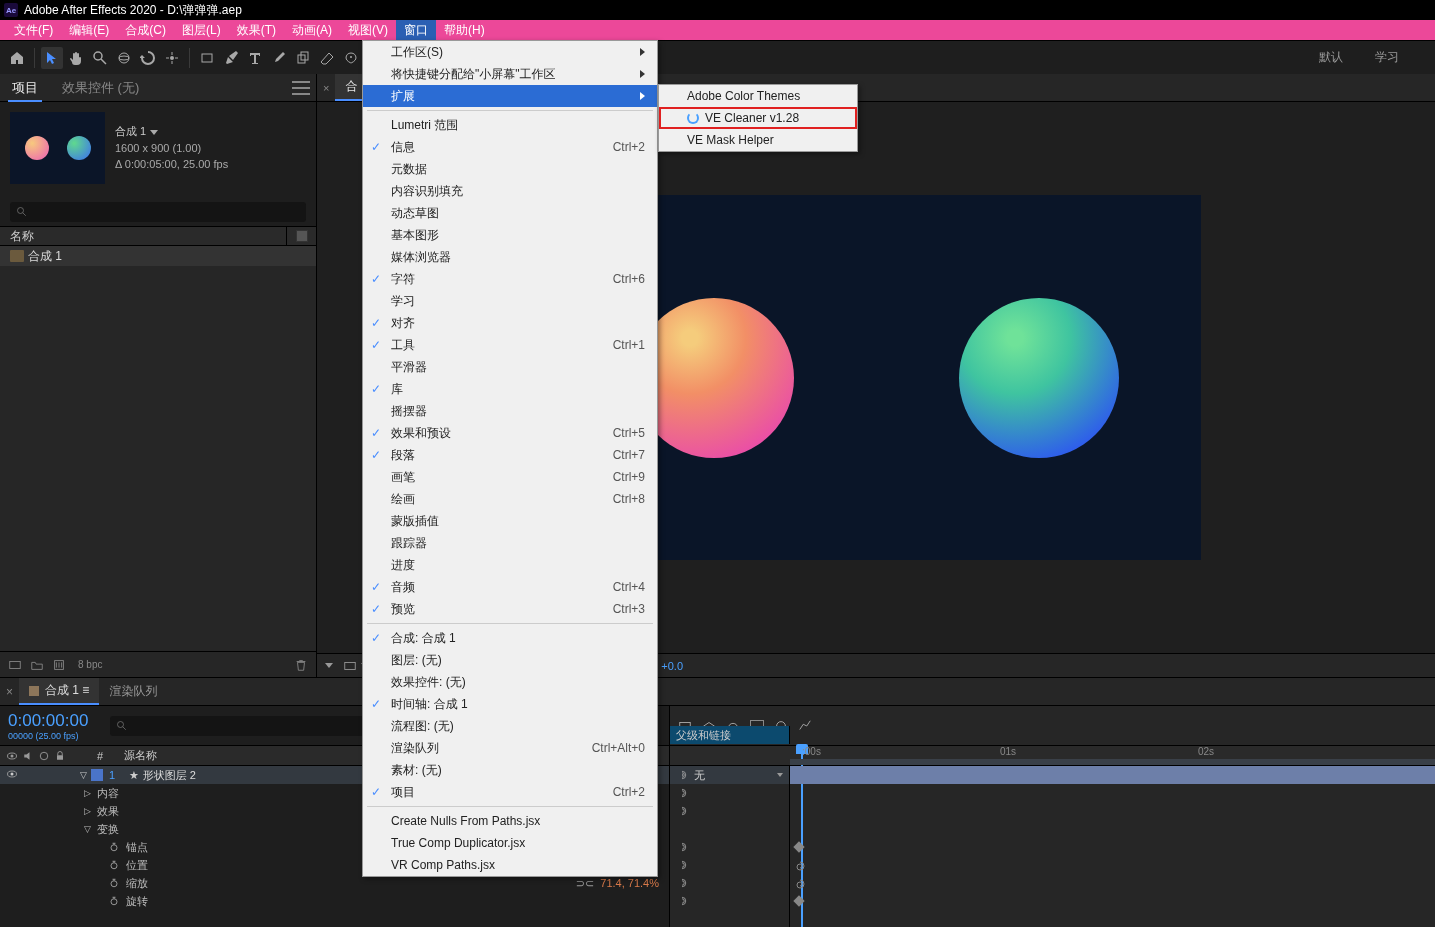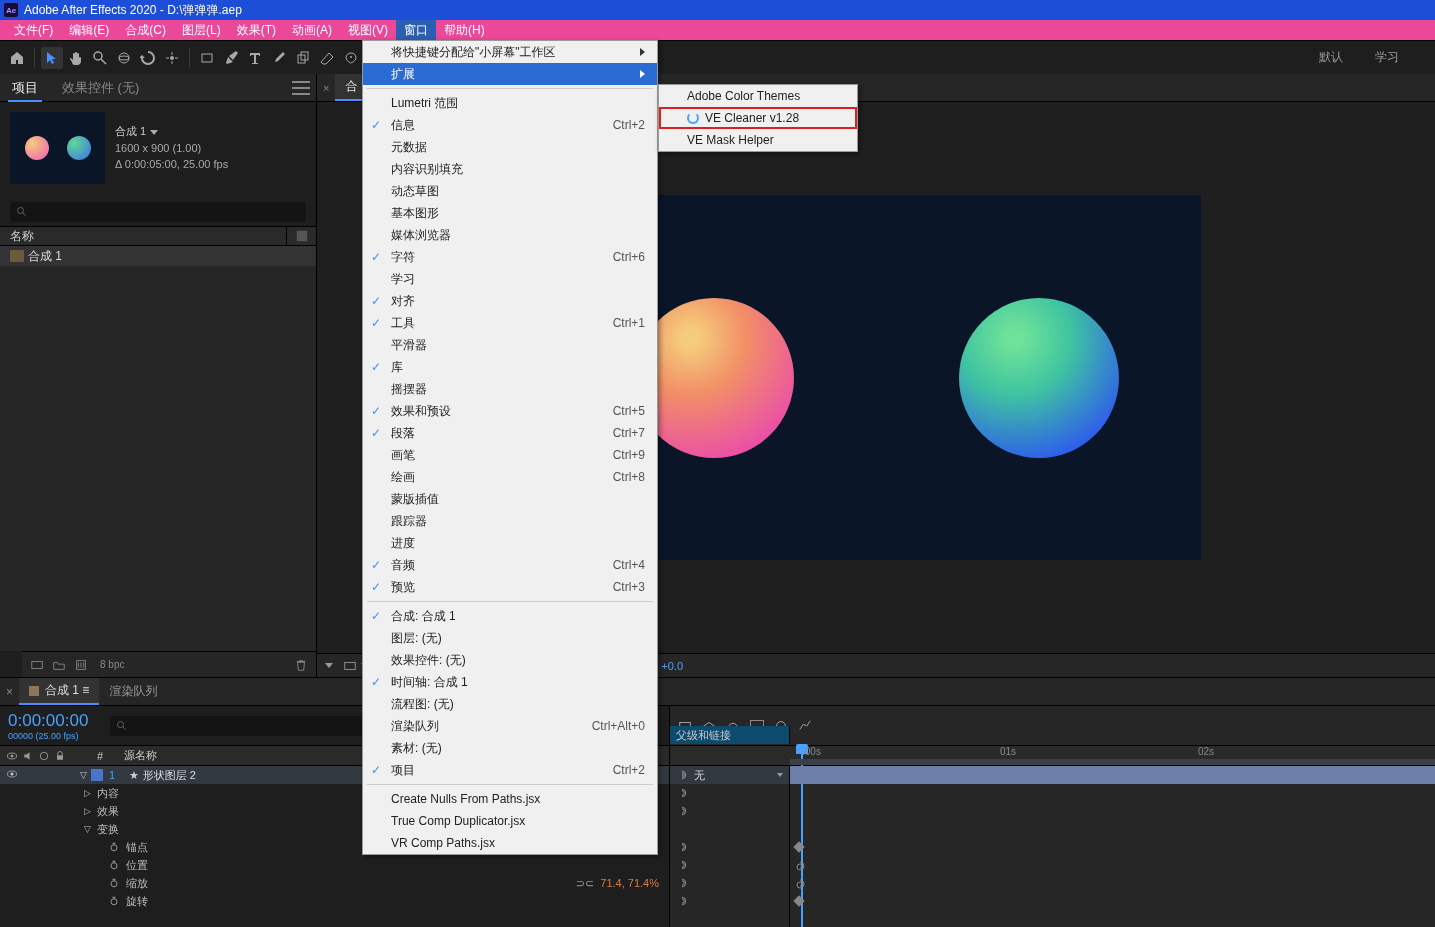--- a/index.html
+++ b/index.html
@@ -1,19 +1,19 @@
 <!DOCTYPE html>
 <html><head>
 <meta charset="utf-8">
 <style>
 * { margin: 0; padding: 0; box-sizing: border-box; font-family: "Microsoft YaHei", "Segoe UI", sans-serif; user-select: none; }
 body { background: #1e1e1e; color: #b0b0b0; font-size: 12px; width: 1435px; height: 927px; overflow: hidden; position: relative; }
 
 
-.titlebar { background: #1d4ed8; height: 20px; display: flex; align-items: center; padding-left: 4px; gap: 6px; }
+.titlebar { background: #000000; height: 20px; display: flex; align-items: center; padding-left: 4px; gap: 6px; }
 .titlebar .app-icon { width: 14px; height: 14px; background: #1a0a3b; display: flex; align-items: center; justify-content: center; font-size: 8px; color: #9999ff; font-weight: bold; border-radius: 2px; }
 .titlebar .title-text { color: #fff; font-size: 12px; }
 
 
 .menubar { background: #ec4899; height: 20px; display: flex; align-items: center; padding-left: 6px; }
 .menubar .menu-item { padding: 2px 8px; color: #fff; font-size: 12px; cursor: pointer; }
 .menubar .menu-item.open { background: #2b5fb3; }
 
 
 .toolbar { height: 34px; background: #1e1e1e; border-top: 1px solid #000; display: flex; align-items: center; padding: 0 6px; gap: 2px; }
@@ -55,21 +55,21 @@
 .proj-cols .col-name { flex: 1; padding-left: 10px; font-size: 12px; color: #ccc; }
 .proj-cols .col-right { width: 30px; text-align: center; border-left: 1px solid #000; height: 100%; display: flex; align-items: center; justify-content: center; }
 .proj-cols .col-right .swatch { width: 12px; height: 12px; background: #555; border: 1px solid #333; }
 
 .proj-row { display: flex; align-items: center; height: 20px; padding-left: 10px; gap: 4px; background: #333; }
 .proj-row .comp-icon { width: 14px; height: 12px; background: #6b5a3d; border-radius: 1px; }
 .proj-row .name { color: #ddd; font-size: 12px; }
 
 .proj-area-fill { flex: 1; background: #262626; }
 
-.proj-footer { height: 26px; background: #262626; border-top: 1px solid #000; display: flex; align-items: center; padding: 0 8px; gap: 8px; margin-left: 22px; }
+.proj-footer { height: 26px; background: #262626; border-top: 1px solid #000; display: flex; align-items: center; padding: 0 8px; gap: 8px; }
 .proj-footer .foot-btn { color: #888; display: flex; align-items: center; cursor: pointer; }
 .proj-footer .bpc { font-size: 10px; color: #888; margin-left: 4px; }
 .proj-footer .trash { margin-left: auto; }
 .proj-footer svg { width: 14px; height: 14px; fill: #888; }
 
 
 .comp-tabs { display: flex; align-items: center; height: 28px; border-bottom: 1px solid #000; background: #262626; padding-left: 6px; }
 .comp-tabs .x7 { color: #888; margin-right: 6px; cursor: pointer; font-size: 11px; }
 .comp-tabs .tab { padding: 4px 10px; color: #e8e8e8; background: #333; font-size: 12px; border-bottom: 2px solid #4a8eff; }
 
@@ -643,20 +643,24 @@
               <div class="kf"></div>
             </div>
         </div>
       </div>
     </div>
   </div>
 </div>
 
 <div class="dropdown main-dropdown" id="window-menu">
     <div class="dd-item">
+      <span>工作区(S)</span>
+      <span class="arrow"></span>
+    </div>
+    <div class="dd-item">
       <span>将快捷键分配给"小屏幕"工作区</span>
       <span class="arrow"></span>
     </div>
     <div class="dd-item hover">
       <span>扩展</span>
       <span class="arrow"></span>
     </div>
     <div class="dd-sep"></div>
     <div class="dd-item">
       <span>Lumetri 范围</span>

